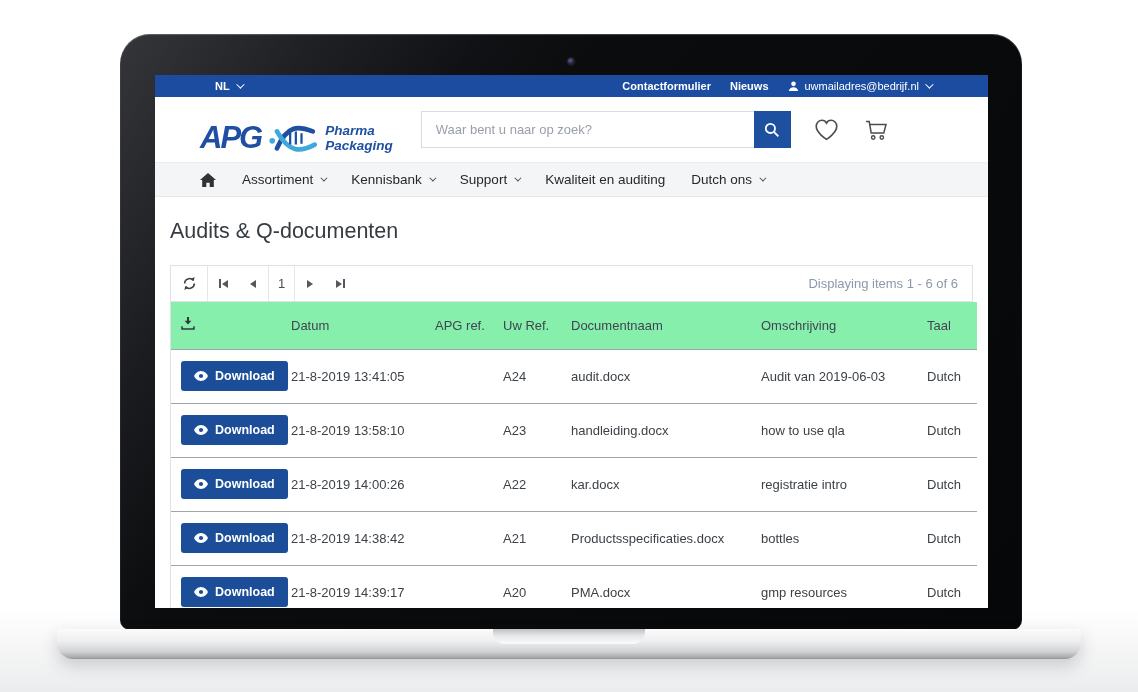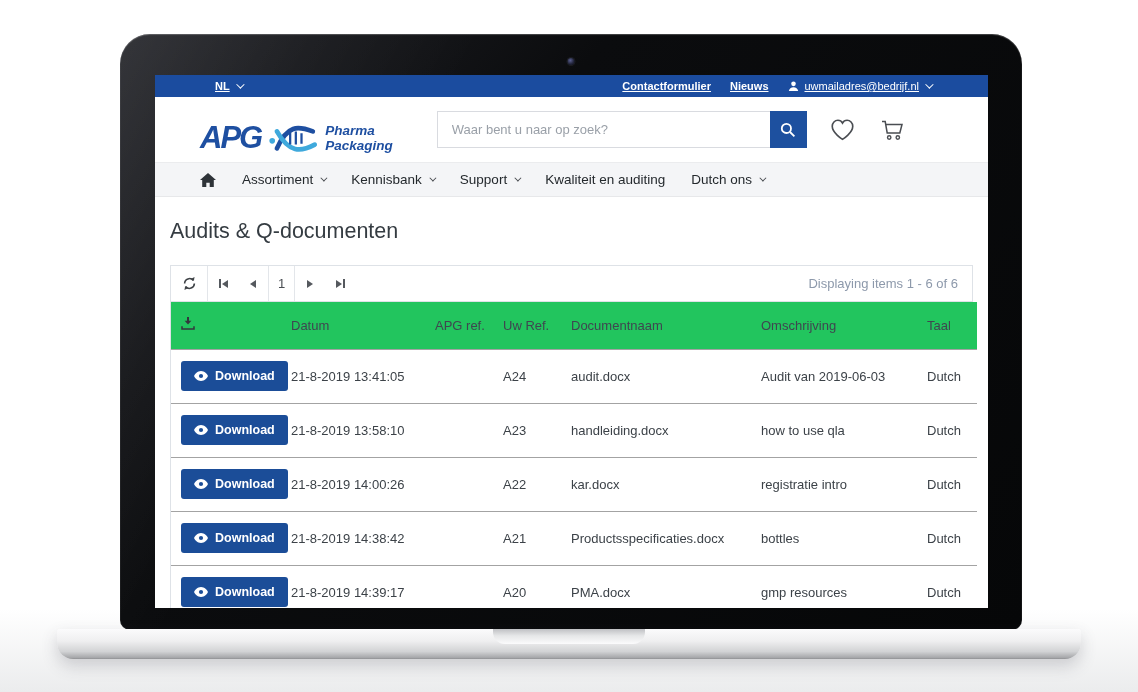--- a/index.html
+++ b/index.html
@@ -43,41 +43,41 @@
 
   
   .site {
     position: absolute; left: 35px; top: 41px; width: 833px; height: 533px;
     background: #fff; overflow: hidden; font-size: 13px; color: #3c4248;
   }
 
   
   .topbar {
     height: 22px; background: #1b4c9f; color: #fff;
-    display: flex; align-items: center; padding: 0 57px 0 60px; font-size: 11px; text-decoration: underline;
+    display: flex; align-items: center; padding: 0 57px 0 60px; font-size: 11px;
   }
   .lang { display: inline-flex; align-items: center; gap: 6px; font-weight: 600; cursor: pointer; }
   .topbar-right { margin-left: auto; display: flex; align-items: center; gap: 19px; }
   .topbar-link { font-weight: 700; cursor: pointer; }
   .account { display: inline-flex; align-items: center; gap: 6px; cursor: pointer; }
   .caret {
     display: inline-block; width: 6px; height: 6px;
     border-right: 1.5px solid currentColor; border-bottom: 1.5px solid currentColor;
     transform: rotate(45deg) translateY(-2px);
   }
 
   
   .siteheader { height: 65px; display: flex; align-items: center; padding: 0 57px 0 45px; background: #fff; }
   .logo { display: flex; align-items: center; gap: 7px; cursor: pointer; margin-top: 16px; }
   .logo-apg {
     font-size: 31px; font-weight: 800; font-style: italic; letter-spacing: -2px;
     color: #1e4fa1; line-height: 1;
   }
   .logo-sub { font-style: italic; font-weight: 700; font-size: 13.5px; line-height: 15px; color: #1e4fa1; }
-  .searchwrap { display: flex; margin-left: 44px; }
+  .searchwrap { display: flex; margin-left: 28px; }
   .search-input {
     width: 333px; height: 37px; border: 1px solid #d9dbe0; border-right: none;
     padding: 0 14px; font-size: 13px; color: #555; outline: none;
     font-family: "Liberation Sans", sans-serif;
   }
   .search-input::placeholder { color: #9aa0a8; }
   .search-btn {
     width: 37px; height: 37px; background: #1d509f; border: none; cursor: pointer;
     display: flex; align-items: center; justify-content: center;
   }
@@ -109,21 +109,21 @@
     width: 27px; border-left: 1px solid #e3e6ea; border-right: 1px solid #e3e6ea;
     display: flex; align-items: center; justify-content: center; color: #4a4e53; font-size: 13px;
   }
   .pg-ico { display: flex; align-items: center; gap: 1px; }
   .tri-l { width: 0; height: 0; border-top: 4.5px solid transparent; border-bottom: 4.5px solid transparent; border-right: 6.5px solid #55595e; }
   .tri-r { width: 0; height: 0; border-top: 4.5px solid transparent; border-bottom: 4.5px solid transparent; border-left: 6.5px solid #55595e; }
   .bar { width: 2px; height: 9px; background: #55595e; }
   .grid-status { margin-left: auto; align-self: center; padding-right: 14px; }
 
   table { width: 100%; border-collapse: collapse; table-layout: fixed; font-size: 13px; }
-  thead tr { background: #22c55e; height: 47px; }
+  thead tr { background: #86efac; height: 47px; }
   th { text-align: left; font-weight: 400; color: #3f4650; padding: 0 6px 0 0; cursor: pointer; }
   th:first-child, td:first-child { padding-left: 10px; }
   tbody tr { height: 54px; border-top: 1px solid #a3a3a3; background: #fff; }
   td { padding: 0 6px 0 0; color: #3c4248; overflow: hidden; white-space: nowrap; }
   .dl-btn {
     display: inline-flex; align-items: center; gap: 7px;
     background: #1b4d98; color: #fff; font-size: 12.5px; font-weight: 700;
     padding: 8px 13px; border: none; border-radius: 3px; cursor: pointer;
     font-family: "Liberation Sans", sans-serif;
   }

